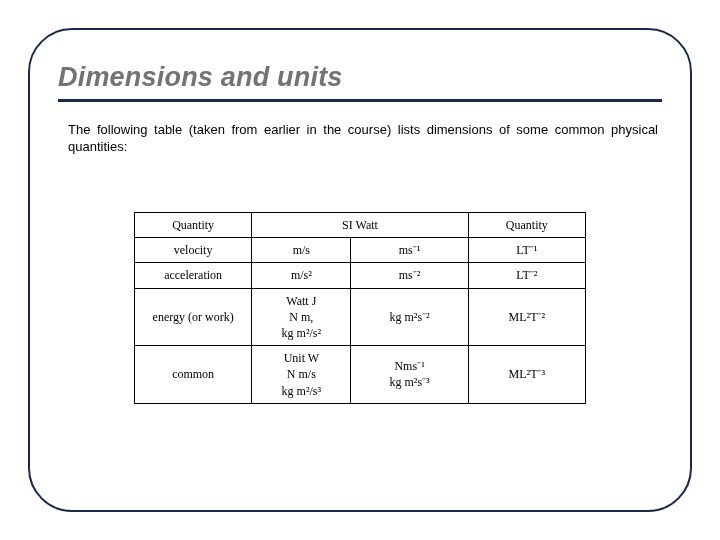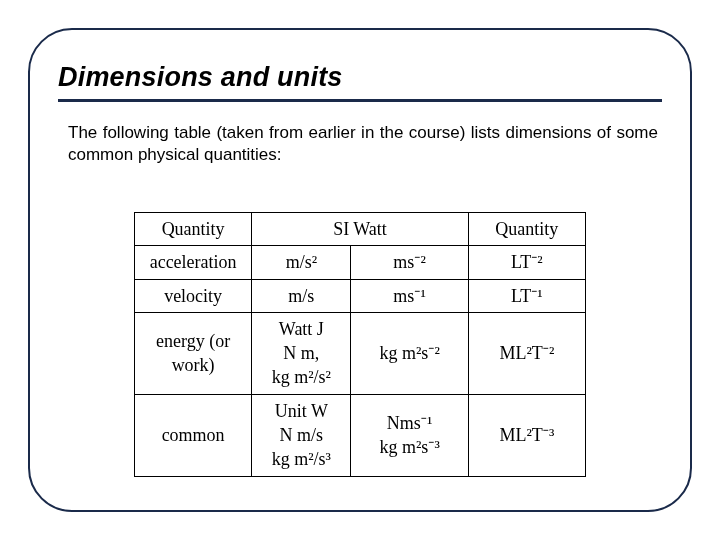--- a/index.html
+++ b/index.html
@@ -23,46 +23,46 @@
     position: absolute;
     left: 58px;
     top: 62px;
     right: 58px;
   }
   .title {
     font-family: Verdana, Arial, sans-serif;
     font-style: italic;
     font-weight: 700;
     font-size: 27px;
-    color: #000000;
+    color: #737373;
     padding-bottom: 6px;
     border-bottom: 3px solid #1a2a4a;
     margin-bottom: 20px;
     letter-spacing: 0.2px;
   }
   .intro {
-    font-size: 17px;
+    font-size: 13px;
     color: #000;
     text-align: justify;
     line-height: 1.28;
     padding-left: 10px;
     padding-right: 4px;
     margin-bottom: 8px;
   }
   .tbl-wrap {
     position: absolute;
     left: 134px;
     top: 212px;
     width: 452px;
   }
   table.dim {
     border-collapse: collapse;
     width: 100%;
     font-family: "Times New Roman", Times, serif;
-    font-size: 18px;
+    font-size: 12px;
     color: #000;
   }
   table.dim th, table.dim td {
     border: 1px solid #000;
     text-align: center;
     vertical-align: middle;
     padding: 4px 6px;
     line-height: 1.35;
   }
   table.dim .hdr { font-weight: 400; }
@@ -91,30 +91,30 @@
           <col class="col-e">
           <col class="col-d">
       </colgroup>
       <tbody>
           <tr>
         <th class="hdr">Quantity</th>
         <th class="hdr" colspan="2">SI Watt</th>
         <th class="hdr">Quantity</th>
       </tr>
       <tr>
+        <td>velocity</td>
+        <td>m/s</td>
+        <td>ms⁻¹</td>
+        <td>LT⁻¹</td>
+      </tr>
+      <tr>
         <td>acceleration</td>
         <td>m/s²</td>
         <td>ms⁻²</td>
         <td>LT⁻²</td>
-      </tr>
-      <tr>
-        <td>velocity</td>
-        <td>m/s</td>
-        <td>ms⁻¹</td>
-        <td>LT⁻¹</td>
       </tr>
       <tr>
         <td class="multi">energy (or work)</td>
         <td class="multi">Watt J
 N m,
 kg m²/s²</td>
         <td class="multi">kg m²s⁻²</td>
         <td>ML²T⁻²</td>
       </tr>
       <tr>

